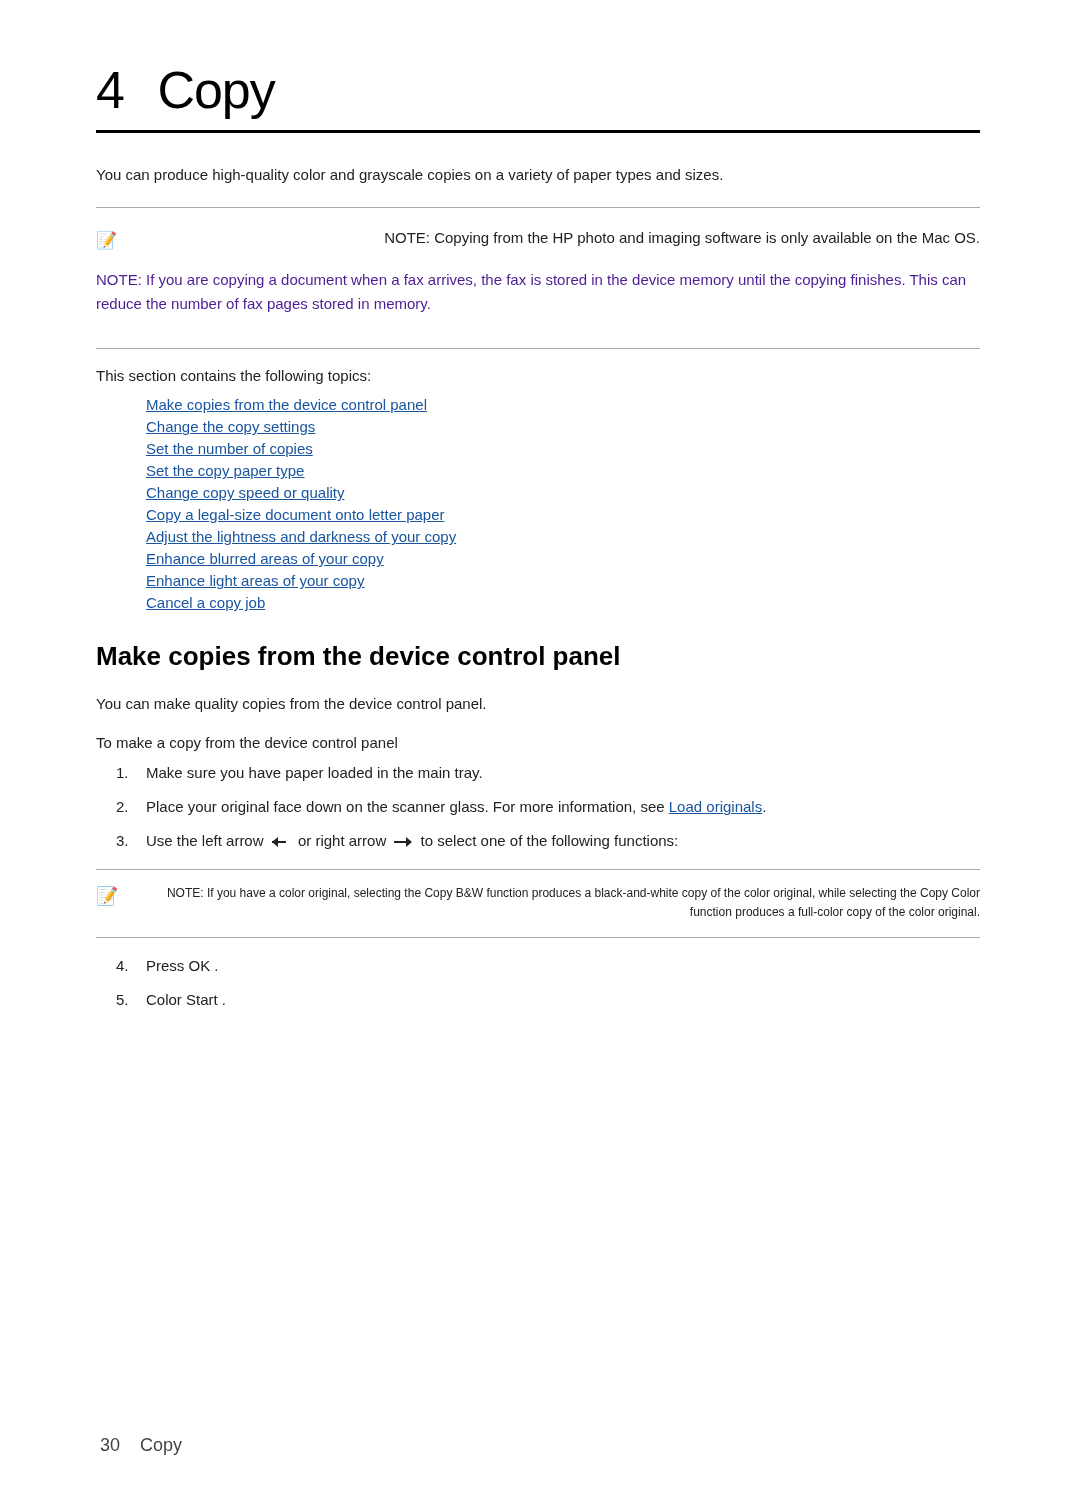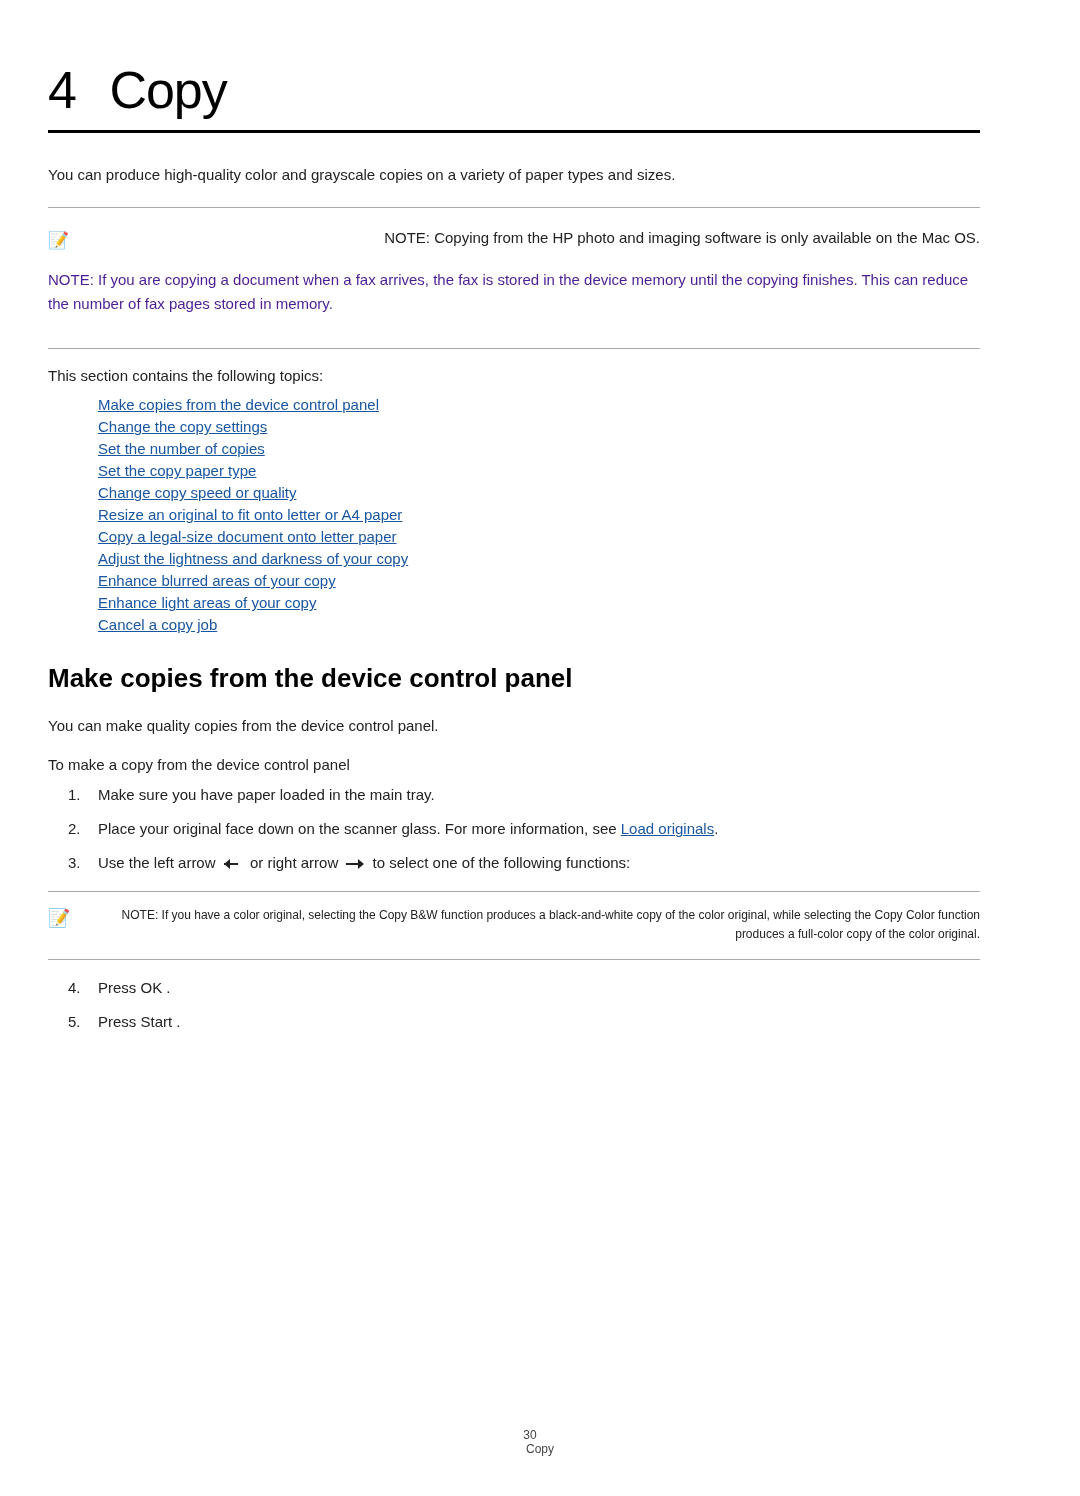--- a/index.html
+++ b/index.html
@@ -12,21 +12,21 @@
       background: #ffffff;
       font-family: Arial, Helvetica, sans-serif;
       font-size: 15px;
       color: #222222;
       width: 1080px;
       min-height: 1496px;
       position: relative;
     }
 
     .page-container {
-      padding: 60px 100px 80px 48px;
+      padding: 60px 100px 80px 96px;
       max-width: 1080px;
     }
 
     .chapter-header {
       border-bottom: 3px solid #000000;
       padding-bottom: 10px;
       margin-bottom: 30px;
     }
 
     .chapter-title {
@@ -228,23 +228,22 @@
       line-height: 1.6;
     }
 
     .page-footer {
       position: absolute;
       bottom: 40px;
       left: 100px;
       right: 100px;
       display: flex;
       align-items: center;
-      font-size: 12px;
+      font-size: 18px;
       color: #444;
-      flex-direction: column;
     }
 
     .footer-page-num {
       margin-right: 20px;
     }
 
     .footer-chapter {
       color: #444;
     }
   </style>
@@ -274,21 +273,20 @@
   <hr class="divider">
 
   <p class="section-intro">This section contains the following topics:</p>
 
   <ul class="topic-list">
     <li><a href="#">Make copies from the device control panel</a></li>
     <li><a href="#">Change the copy settings</a></li>
     <li><a href="#">Set the number of copies</a></li>
     <li><a href="#">Set the copy paper type</a></li>
     <li><a href="#">Change copy speed or quality</a></li>
-    <li><a href="#">Resize an original to fit onto letter or A4 paper</a></li>
     <li><a href="#">Copy a legal-size document onto letter paper</a></li>
     <li><a href="#">Adjust the lightness and darkness of your copy</a></li>
     <li><a href="#">Enhance blurred areas of your copy</a></li>
     <li><a href="#">Enhance light areas of your copy</a></li>
     <li><a href="#">Cancel a copy job</a></li>
   </ul>
 
   <h2 class="section-heading">Make copies from the device control panel</h2>
 
   <p class="body-paragraph">You can make quality copies from the device control panel.</p>
@@ -321,21 +319,21 @@
     <span class="note-text">NOTE:  If you have a color original, selecting the Copy B&amp;W  function produces a black-and-white copy of the color original, while selecting the Copy Color  function produces a full-color copy of the color original.</span>
   </div>
 
   <ol class="ordered-list">
     <li>
       <span class="list-num">4.</span>
       <span class="list-content">Press OK .</span>
     </li>
     <li>
       <span class="list-num">5.</span>
-      <span class="list-content">Press Start .</span>
+      <span class="list-content">Color Start .</span>
     </li>
   </ol>
 
 </div>
 
 <div class="page-footer">
   <span class="footer-page-num">30</span>
   <span class="footer-chapter">Copy</span>
 </div>
 

